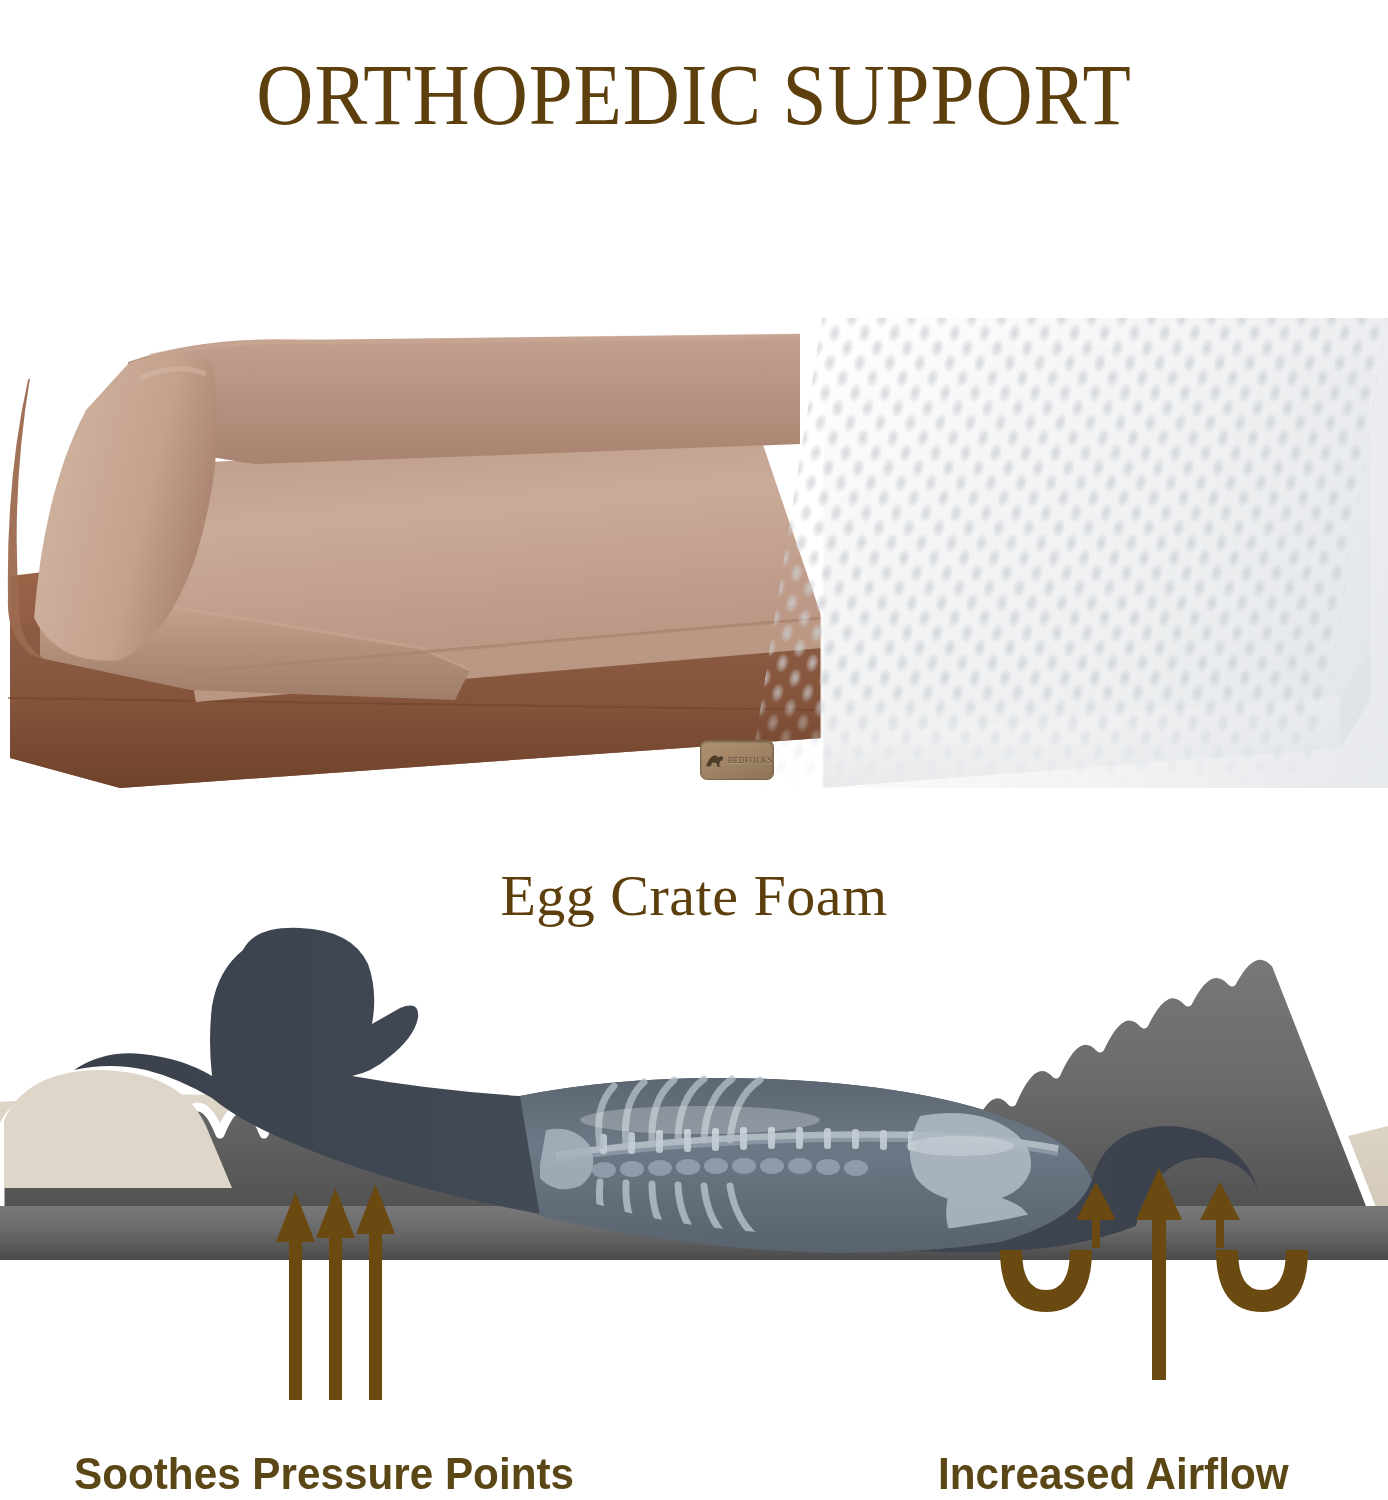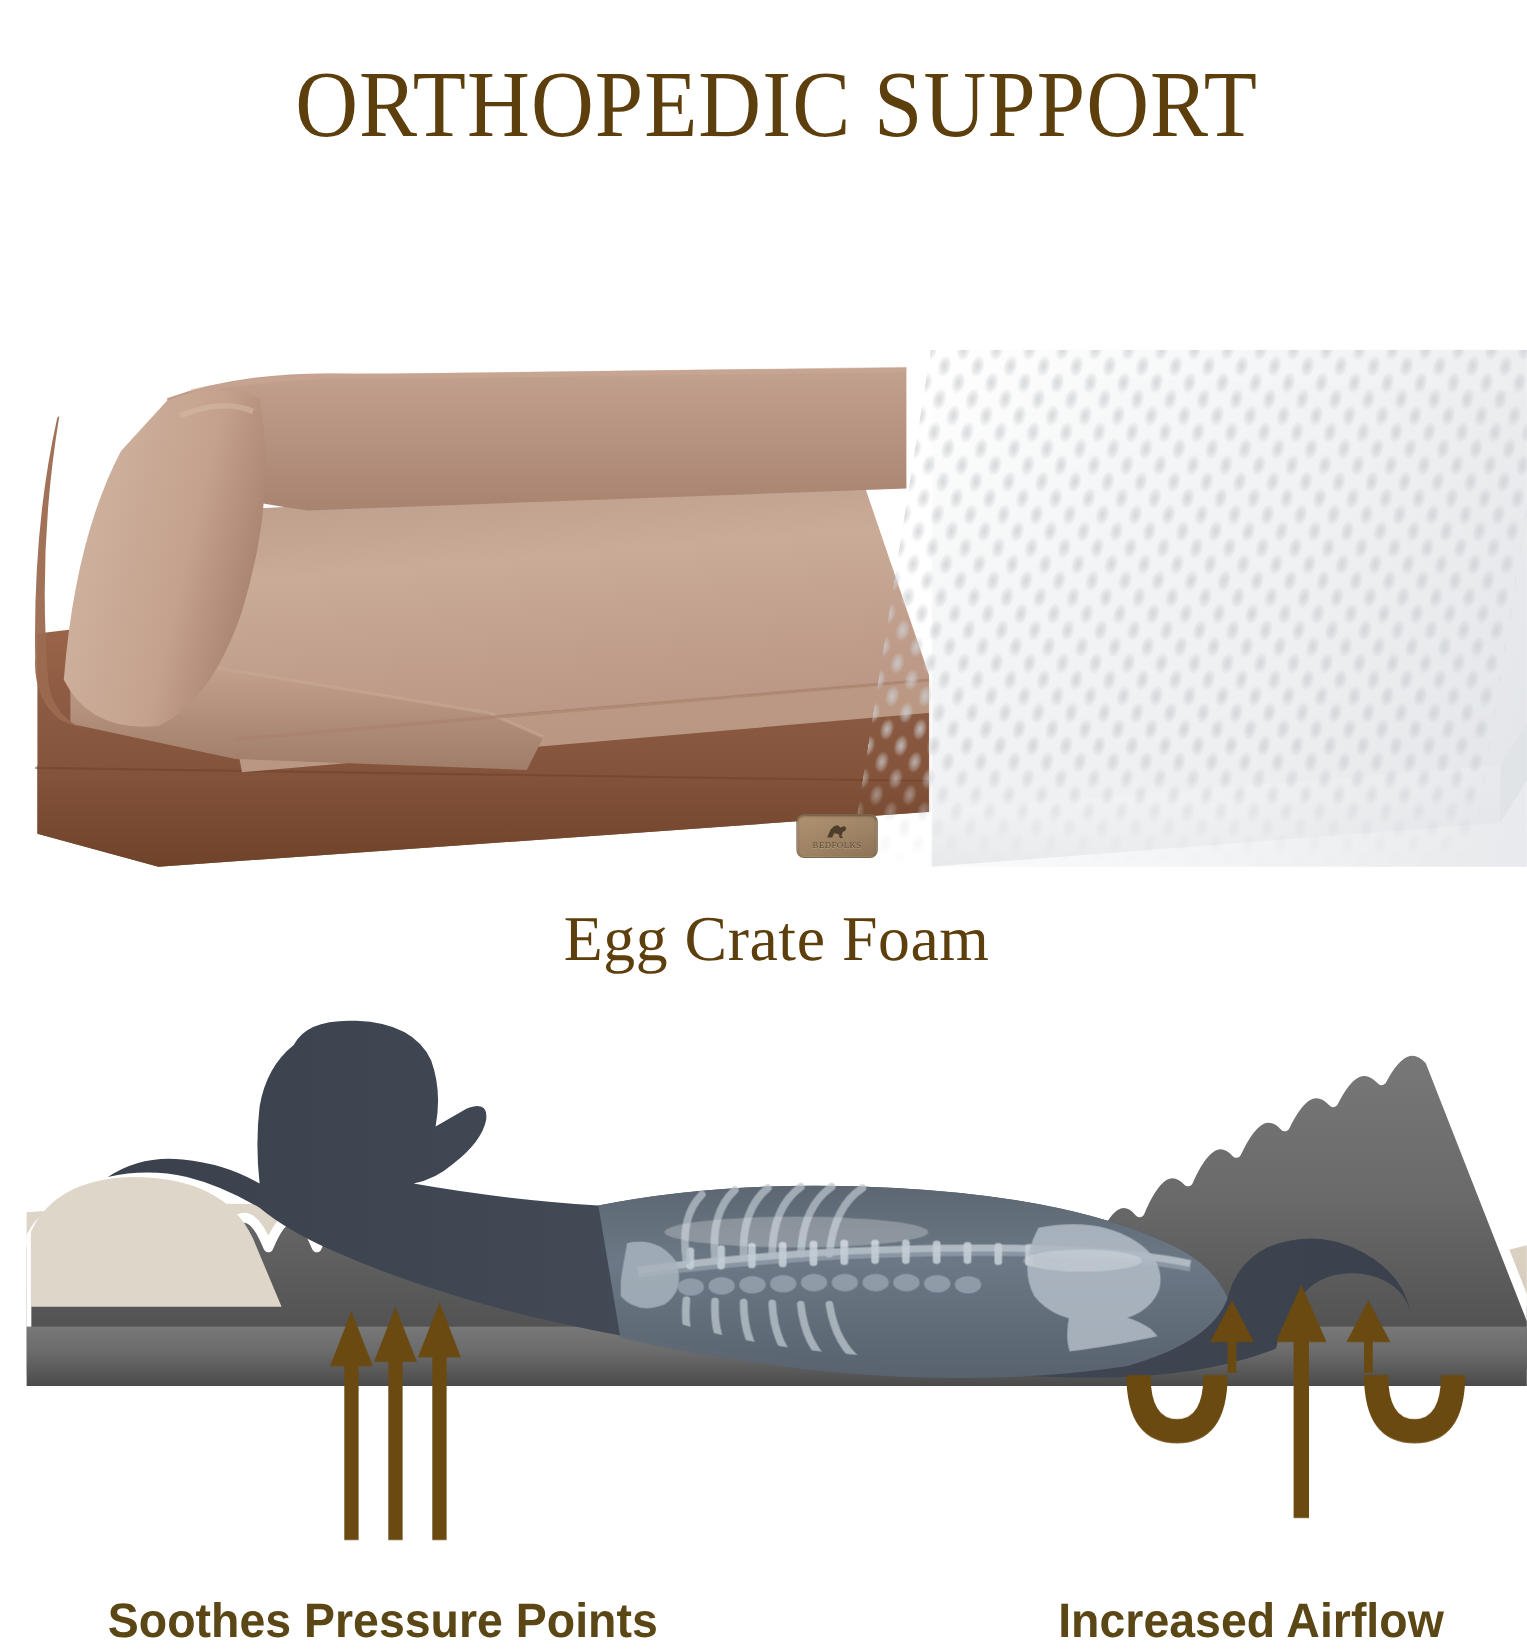--- a/index.html
+++ b/index.html
@@ -1,21 +1,21 @@
 <!DOCTYPE html>
 <html><head>
 <meta charset="utf-8">
 <style>
   html,body{margin:0;padding:0;background:#ffffff;}
   body{
     width:1388px;height:1500px;position:relative;overflow:hidden;
     font-family:"Liberation Sans",sans-serif;
     -webkit-font-smoothing:antialiased;
   }
-  .page{position:absolute;inset:0;background:#ffffff;margin-left:24px;}
+  .page{position:absolute;inset:0;background:#ffffff;}
 
   
   .title{
     position:absolute;left:0;top:52px;width:100%;text-align:center;
     font-family:"Liberation Serif",serif;
     font-size:86px;line-height:1;letter-spacing:1px;
     color:#5d3f0d;
     transform:scaleX(0.92);
     transform-origin:50% 50%;
     white-space:nowrap;
@@ -47,34 +47,34 @@
     pointer-events:none;
   }
 
   
   .brand-tag{
     position:absolute;left:700px;top:740px;width:72px;height:38px;
     border-radius:7px;
     background:linear-gradient(160deg,#b09370 0%,#9c8163 60%,#8d7357 100%);
     border:1px solid #7d6548;
     box-shadow:0 1px 2px rgba(0,0,0,.35) inset;
-    display:flex;flex-direction:column;align-items:center;justify-content:center;
+    display:flex;flex-direction:row;align-items:center;justify-content:center;
     overflow:hidden;
   }
   .brand-mark{width:26px;height:17px;display:block;opacity:.95;}
   .brand-word{
     font-family:"Liberation Serif",serif;
     font-size:8px;letter-spacing:.4px;color:#5d4a31;
     margin-top:1px;line-height:1;white-space:nowrap;
     text-shadow:0 1px 0 rgba(255,255,255,.25);
   }
 
   
   .caption-foam{
-    position:absolute;left:0;top:821px;width:100%;text-align:center;
+    position:absolute;left:0;top:863px;width:100%;text-align:center;
     font-family:"Liberation Serif",serif;
     font-size:58px;line-height:1.15;color:#5d3f0d;font-weight:400;
     letter-spacing:.5px;
   }
 
   
   .diagram-section{position:absolute;left:0;top:920px;width:1388px;height:500px;}
   .diagram-svg{position:absolute;left:0;top:0;width:1388px;height:500px;}
 
   

